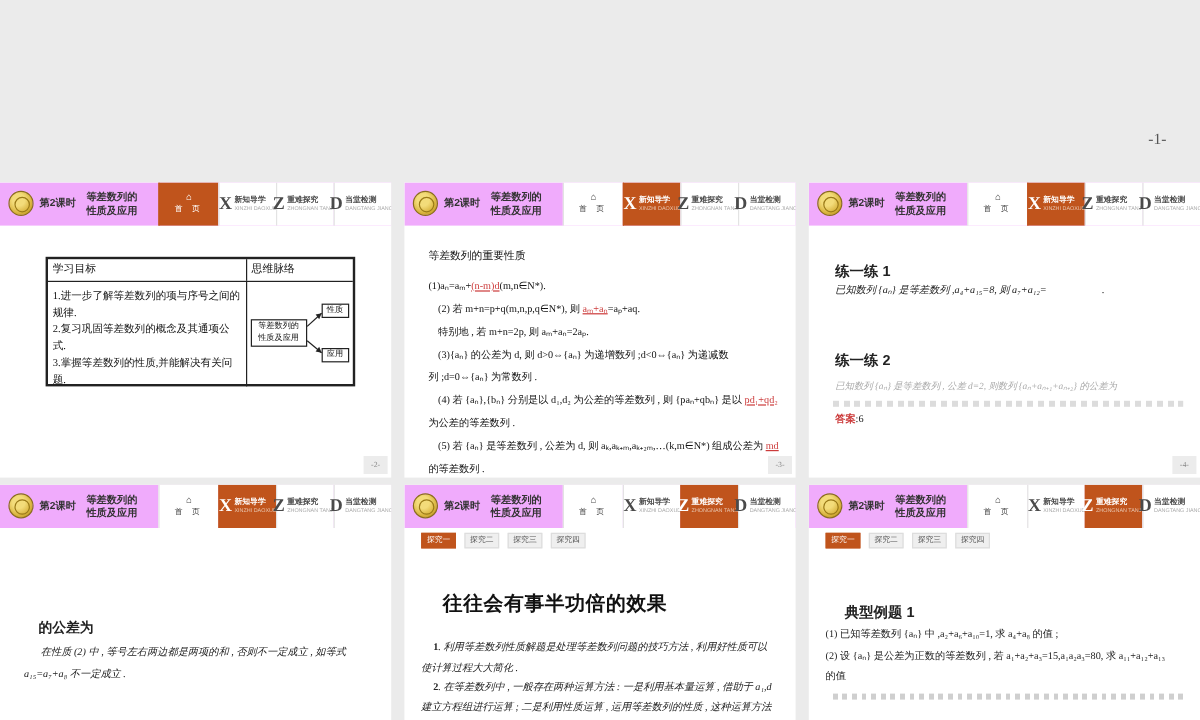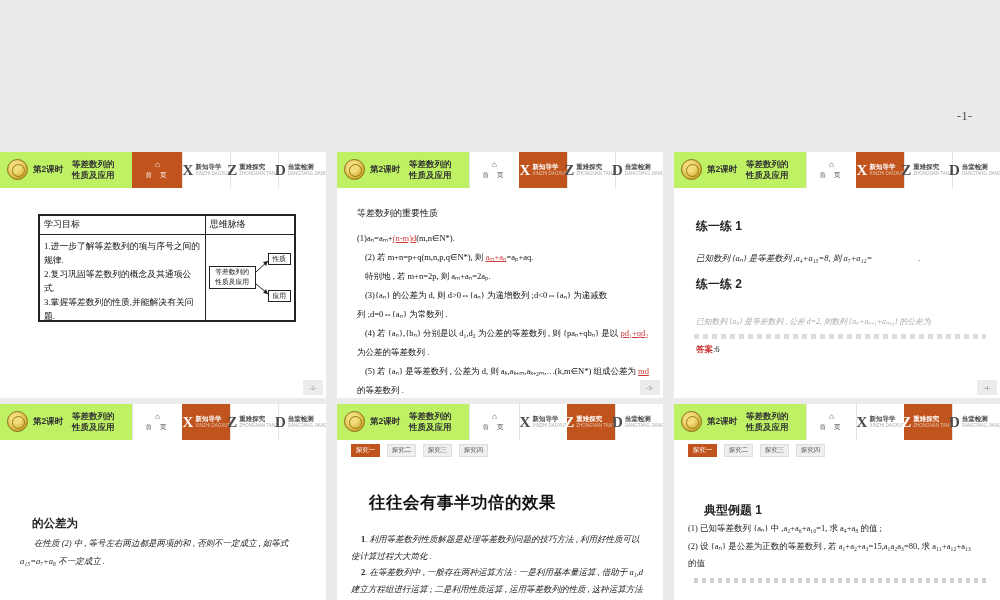--- a/index.html
+++ b/index.html
@@ -5,21 +5,21 @@
   html,body{margin:0;padding:0;}
   body{width:1000px;height:600px;background:#ebebeb;font-family:"Liberation Sans",sans-serif;position:relative;overflow:hidden;}
   .corner-num{position:absolute;top:108px;right:28px;font-family:"Liberation Serif",serif;font-size:13px;color:#555;}
 
   .slide{position:absolute;width:326px;background:#fff;overflow:hidden;}
   .r1{top:152px;height:246px;}
   .r2{top:404px;height:196px;}
   .c1{left:0;} .c2{left:337px;} .c3{left:674px;}
 
   
-  .shead{position:relative;height:36px;background:#bef264;}
+  .shead{position:relative;height:36px;background:#f0abfc;}
   .medal{position:absolute;left:7px;top:7px;width:21px;height:21px;border-radius:50%;
          background:radial-gradient(circle at 40% 35%, #f3dc7a 0 30%, #d8b23c 65%, #a9820f 100%);
          border:1px solid #8a6d1f;box-sizing:border-box;}
   .medal::after{content:"";position:absolute;left:4px;top:4px;width:11px;height:11px;border-radius:50%;border:1px solid #9a7a18;}
   .lesson{position:absolute;left:33px;top:12px;font-size:8.5px;font-weight:bold;color:#333;}
   .stitle{position:absolute;left:72px;top:7px;font-size:8.5px;font-weight:bold;color:#333;line-height:11px;text-align:center;}
   .snav{position:absolute;right:0;top:0;height:36px;display:flex;}
   .nav-btn{width:48px;height:36px;box-sizing:border-box;border-left:1px solid #e3e3e3;display:flex;align-items:center;justify-content:center;background:#fff;color:#4a4a4a;cursor:pointer;}
   .nav-btn.active{background:#c0541c;color:#fff;border-left-color:#c0541c;}
   .nav-btn.active .nav-py{color:#e8c5ae;}
@@ -242,24 +242,24 @@
       <div class="nav-btn">
         <span class="nav-letter">D</span>
         <span class="nav-stack">
             <span class="nav-cn">当堂检测</span>
             <span class="nav-py">DANGTANG JIANCE</span>
           </span>
       </div>
     </div>
   </div>
   <div class="drill-h" style="left:22px;top:66px;">练一练 1</div>
-  <div class="drill-p" style="left:22px;top:100px;">
+  <div class="drill-p" style="left:22px;top:83px;">
     <span>已知数列 {aₙ} 是等差数列 ,a₄+a₁₅=8, 则 a₇+a₁₂=</span><span class="blank"></span><span>.</span>
   </div>
-  <div class="drill-h" style="left:22px;top:124px;">练一练 2</div>
+  <div class="drill-h" style="left:22px;top:140px;">练一练 2</div>
   <div class="drill-p faint" style="left:22px;top:164px;font-size:7.8px;">已知数列 {aₙ} 是等差数列 , 公差 d=2, 则数列 {aₙ+aₙ₊₁+aₙ₊₂} 的公差为</div>
   <div class="fainter" style="top:182px;"></div>
   <div class="answer" style="left:22px;top:192px;">
     <span class="ans-label">答案</span><span>:6</span>
   </div>
   <div class="pgbadge">-4-</div>
 </div>
 
 <div class="slide r2 c1">
   <div class="shead">

